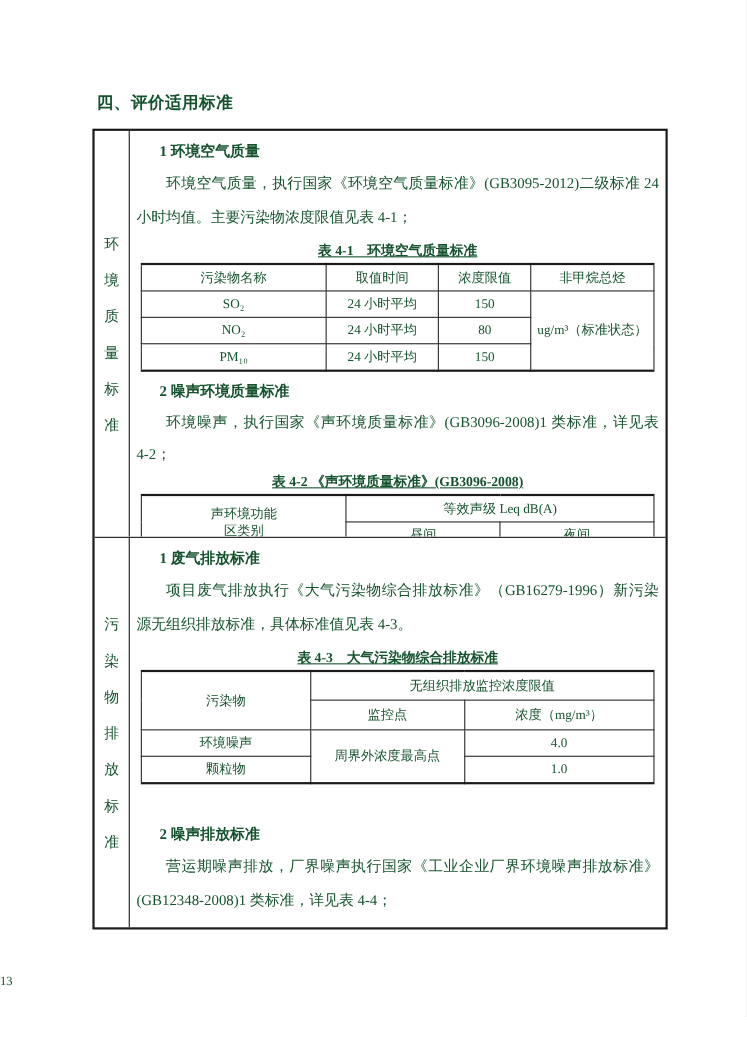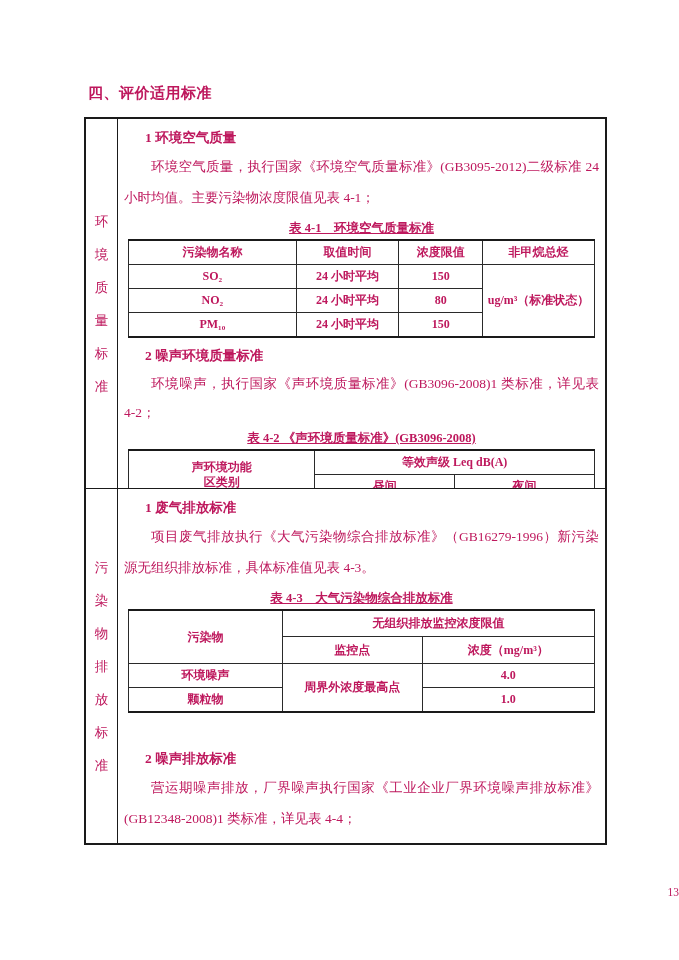--- a/index.html
+++ b/index.html
@@ -2,21 +2,21 @@
 <html><head>
 <meta charset="utf-8">
 <style>
   html, body { margin: 0; padding: 0; background: #888; }
   .page {
     position: relative;
     width: 679px; height: 960px;
     margin: 0 auto;
     background: #ffffff;
     font-family: "Liberation Serif", "DejaVu Serif", serif;
-    color: #be185d;
+    color: #14532d;
     overflow: hidden;
   }
   .doc-heading {
     position: absolute;
     left: 88px; top: 84px;
     font-size: 15px; font-weight: bold;
     letter-spacing: 0.5px;
   }
   .outer-box {
     position: absolute;
@@ -60,30 +60,30 @@
   table.doc-table {
     width: calc(100% - 10px);
     margin: 2px auto 0 auto;
     border-collapse: collapse;
     font-size: 12px;
     border-top: 2.5px solid #1a1a1a;
     border-bottom: 2.5px solid #1a1a1a;
   }
   table.doc-table th, table.doc-table td {
     border: 1px solid #2a2a2a;
-    font-weight: bold;
+    font-weight: normal;
     text-align: center; vertical-align: middle;
     padding: 0 2px; height: 23px;
     line-height: 15px;
   }
   table.t41 th, table.t41 td { height: 23px; }
   .spacer-noise { margin-top: 37px; }
   .page-num {
     position: absolute; left: 0; right: 0; top: 886px;
-    text-align: right; font-size: 11.5px;
+    text-align: left; font-size: 11.5px;
   }
 </style>
 </head>
 <body>
 
 <div class="page">
 
   <div class="doc-heading">四、评价适用标准</div>
 
   <div class="outer-box">

